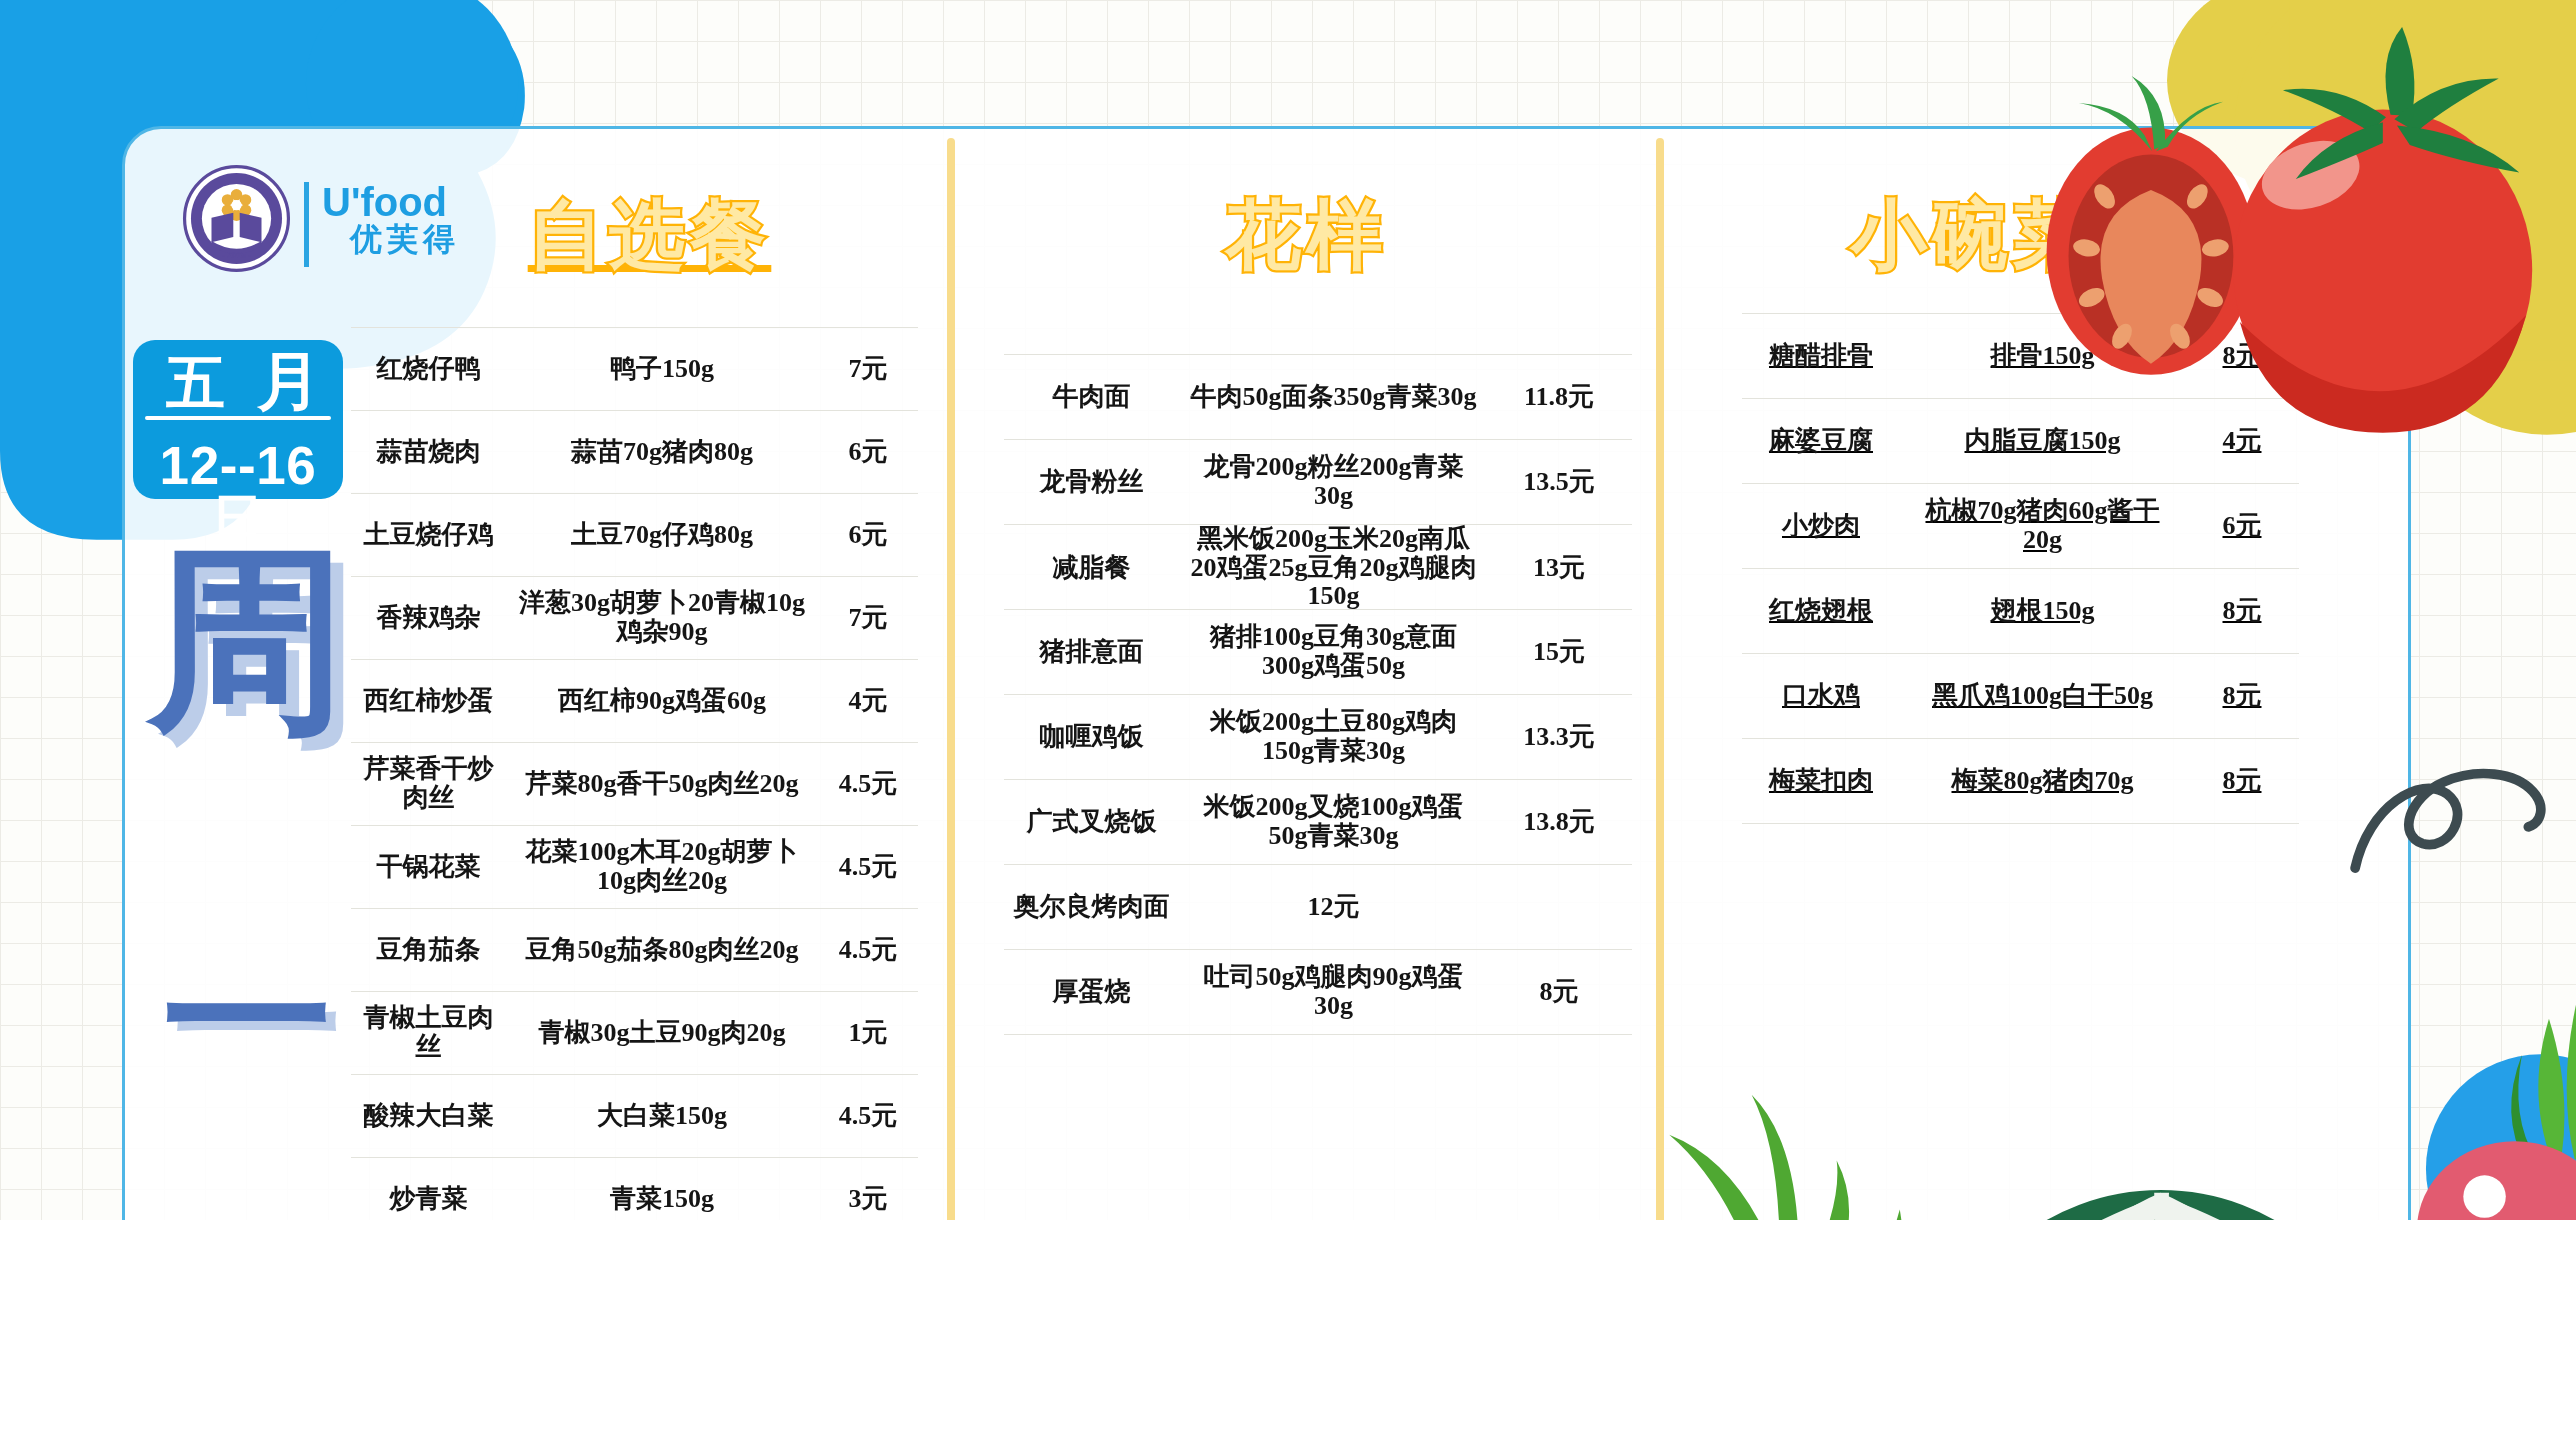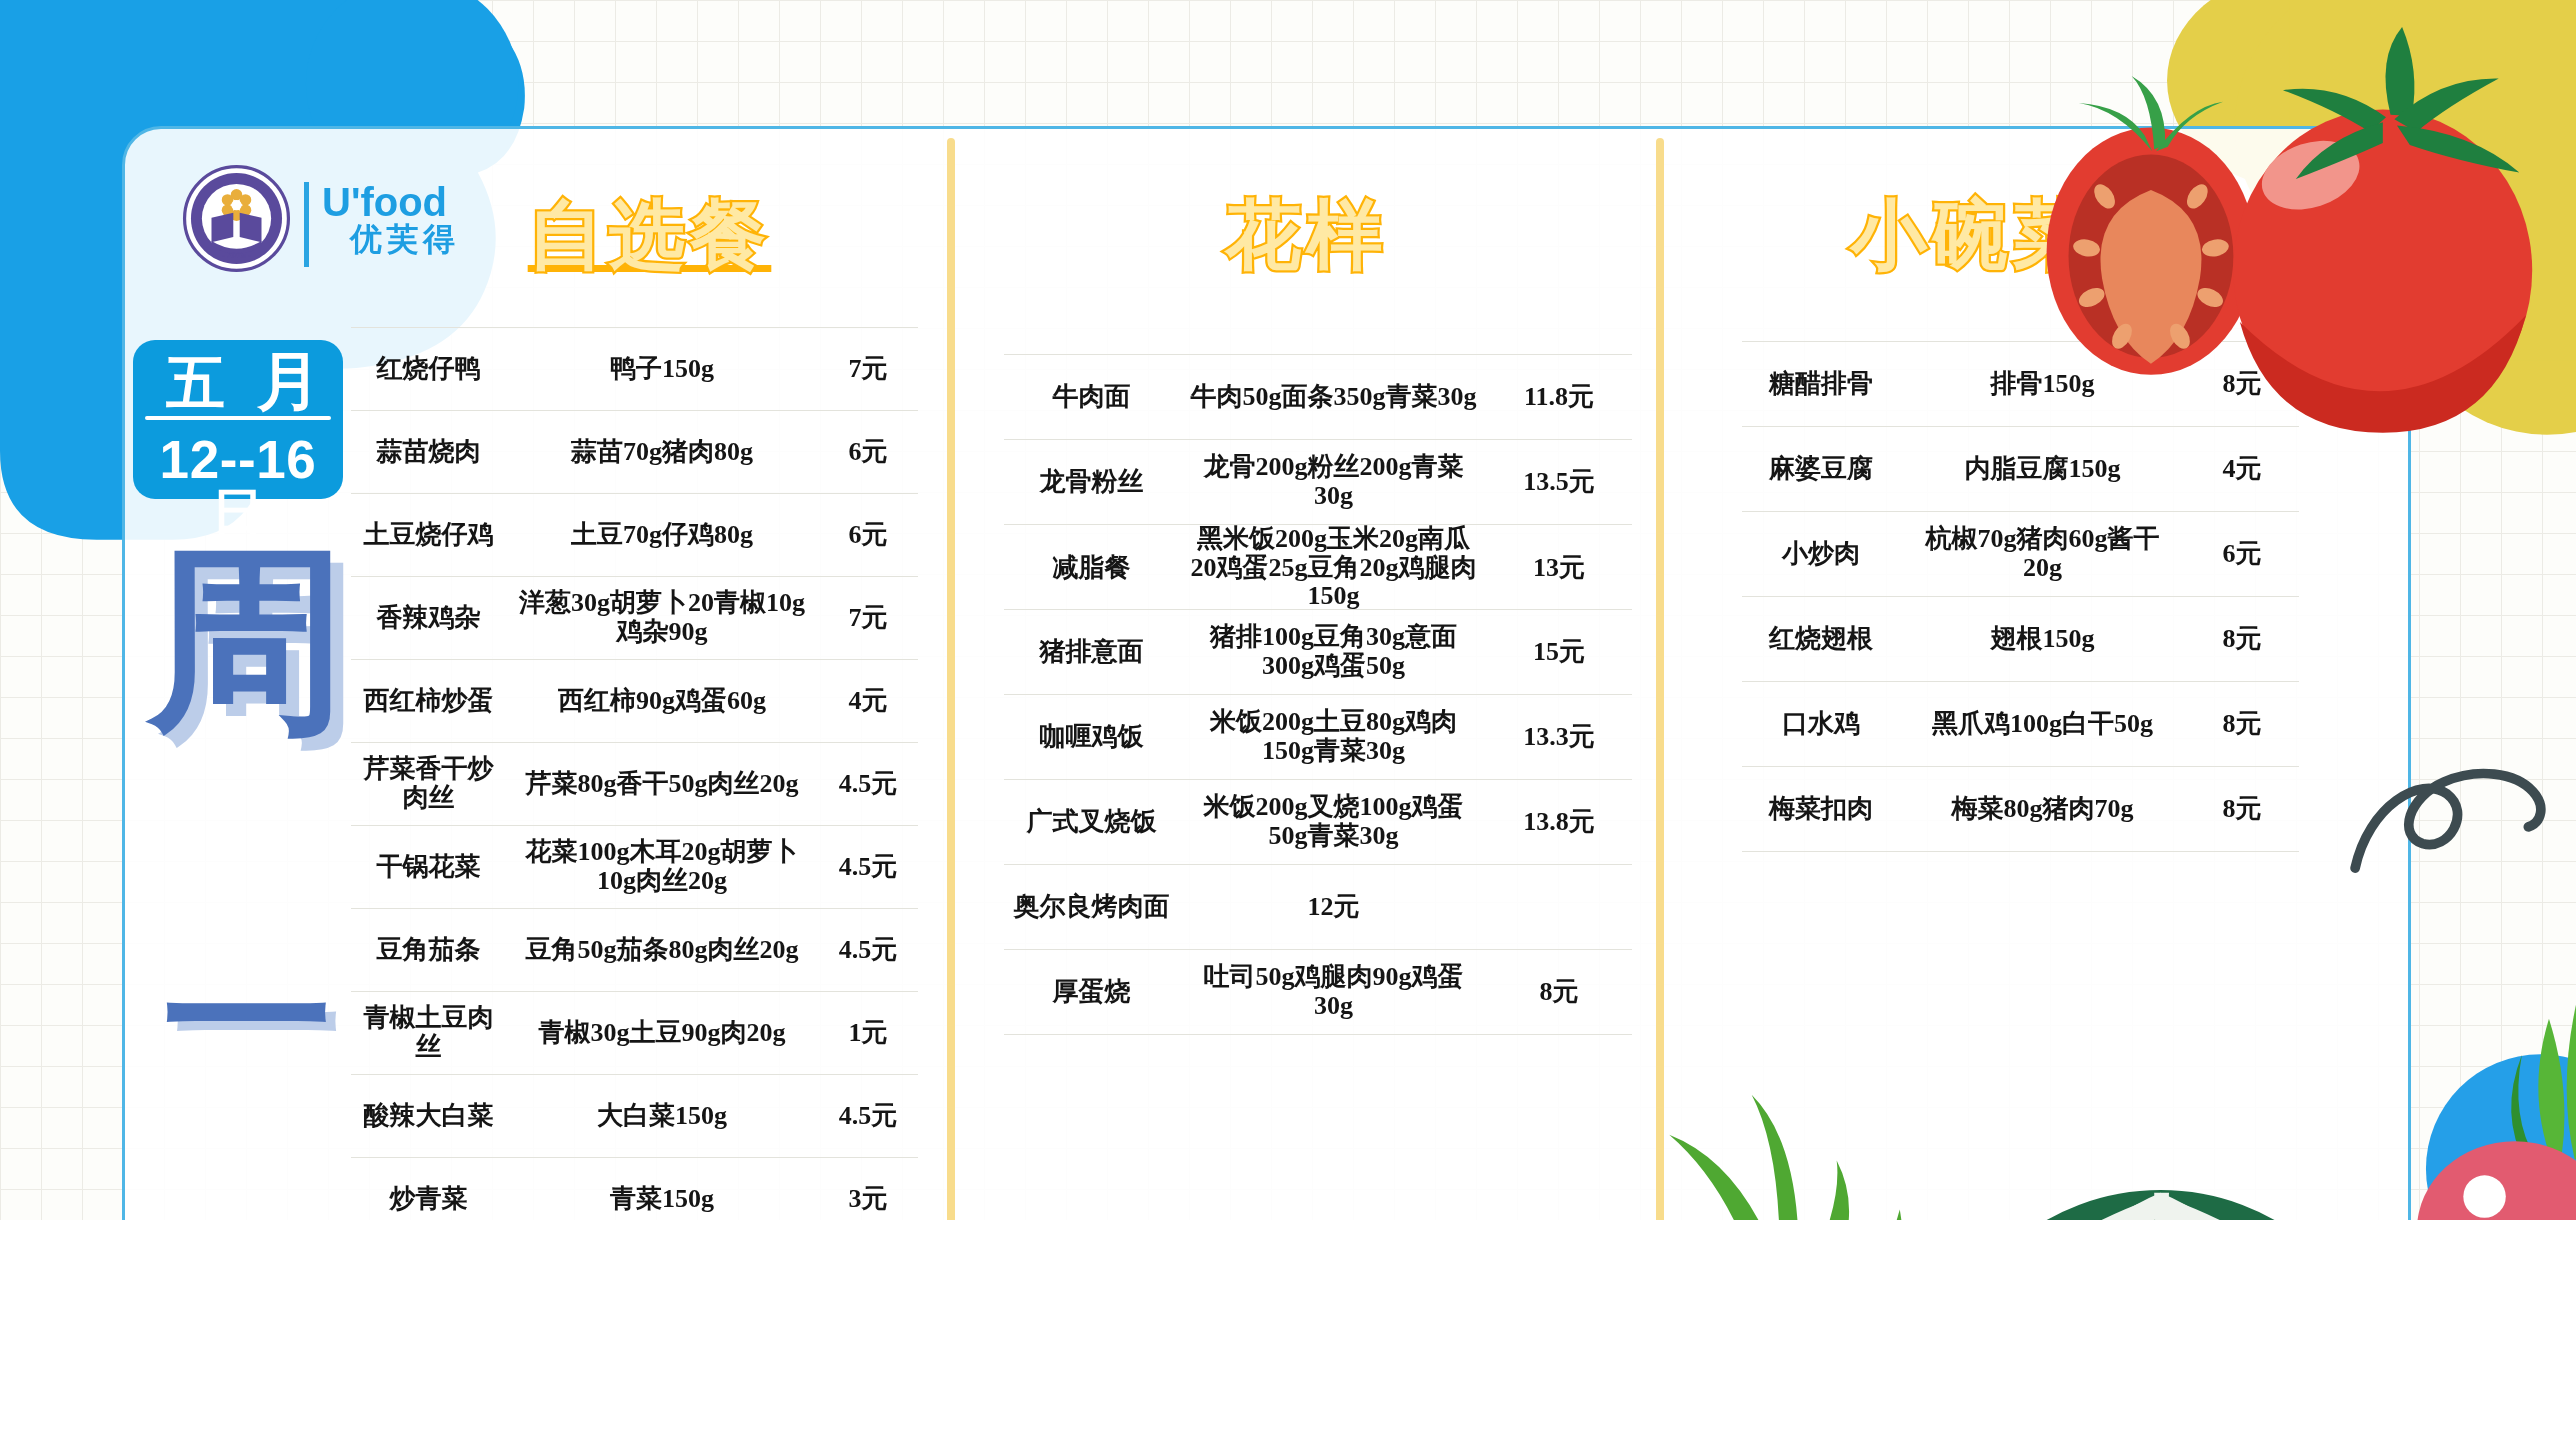--- a/index.html
+++ b/index.html
@@ -17,38 +17,38 @@
   #divider-1{left:947px;} #divider-2{left:1656px;}
   .section-title{position:absolute;top:185px;width:451px;text-align:center;z-index:3;
     font-weight:800;font-size:76px;letter-spacing:5.2px;color:#FFE9A4;
     -webkit-text-stroke:4.5px #FFB306;paint-order:stroke fill;
     font-family:"Liberation Sans",sans-serif;}
   #title-1{left:424px;text-decoration:underline;} #title-2{left:1081px;} #title-3{left:1747px;}
 
   .menu-table{position:absolute;z-index:3;border-top:1.3px solid #E3E3DC;font-family:"Liberation Serif",serif;}
   #table-1{left:351px;top:327px;width:567px;--c1:155px;--c2:294px;--c3:100px;--rh:82px;}
   #table-2{left:1004px;top:325px;width:628px;margin-top:29px;--c1:175px;--c2:291px;--c3:142px;--rh:84px;}
-  #table-3{left:1742px;top:341px;width:557px;--c1:158px;--c2:267px;--c3:114px;--rh:84px;}
+  #table-3{left:1742px;top:313px;width:557px;text-decoration:underline;--c1:158px;--c2:267px;--c3:114px;--rh:84px;}
   .t-row{display:grid;grid-template-columns:var(--c1) var(--c2) var(--c3);column-gap:9px;
     align-items:center;height:var(--rh);border-bottom:1.3px solid #E3E3DC;}
   .cell{text-align:center;font-size:26px;font-weight:700;color:#151515;line-height:1.1;}
 
   .badge-logo{position:absolute;left:182px;top:164px;z-index:3;}
   .logo-divider{position:absolute;left:304px;top:182px;width:4.5px;height:85px;background:#2AA4E2;z-index:3;}
   .ufood{position:absolute;left:322px;top:182px;z-index:3;color:#1E9EE2;}
   .ufood-en{font-weight:800;font-size:40px;line-height:1.0;}
   .ufood-cn{font-weight:700;font-size:32px;letter-spacing:4.5px;line-height:1.1;margin-left:28px;}
 
   .date-badge{position:absolute;left:133px;top:340px;width:210px;height:159px;background:#0C9BDD;
     border-radius:22px;z-index:3;color:#fff;box-sizing:border-box;padding-top:9px;}
   .db-row1{display:flex;justify-content:space-between;align-items:baseline;padding:0 22px 0 33px;}
   .db-month{font-weight:700;font-size:59px;line-height:1.05;}
   .db-month-unit{font-weight:900;font-size:64px;line-height:1.0;}
   .db-line{height:3.9px;background:#fff;border-radius:1.9px;margin:1.3px 11.6px 0 11.6px;}
-  .db-row2{text-align:center;font-weight:800;font-size:53px;letter-spacing:0.6px;margin-top:13px;line-height:1.0;}
+  .db-row2{text-align:center;font-weight:800;font-size:53px;letter-spacing:0.6px;margin-top:19px;line-height:1.0;}
 
   .week-char{position:absolute;left:147px;top:541px;z-index:3;font-weight:900;font-size:200px;line-height:1.0;
     color:#4B72BB;text-shadow:13px 11.6px 0 #BCCDE9;font-family:"Liberation Sans",sans-serif;}
   .day-char{position:absolute;left:162px;top:933px;z-index:3;font-weight:900;font-size:171px;line-height:1.0;
     color:#4B72BB;text-shadow:10.3px 9px 0 #BCCDE9;font-family:"Liberation Sans",sans-serif;}
 
   #fg-decor{z-index:5;}
   .slogan{position:absolute;left:114px;top:1325px;z-index:6;font-weight:900;font-size:62px;
     letter-spacing:15.5px;color:#1B9CE2;text-shadow:4.5px 5.2px 0 rgba(43,111,181,0.7);
     font-family:"Liberation Sans",sans-serif;}

